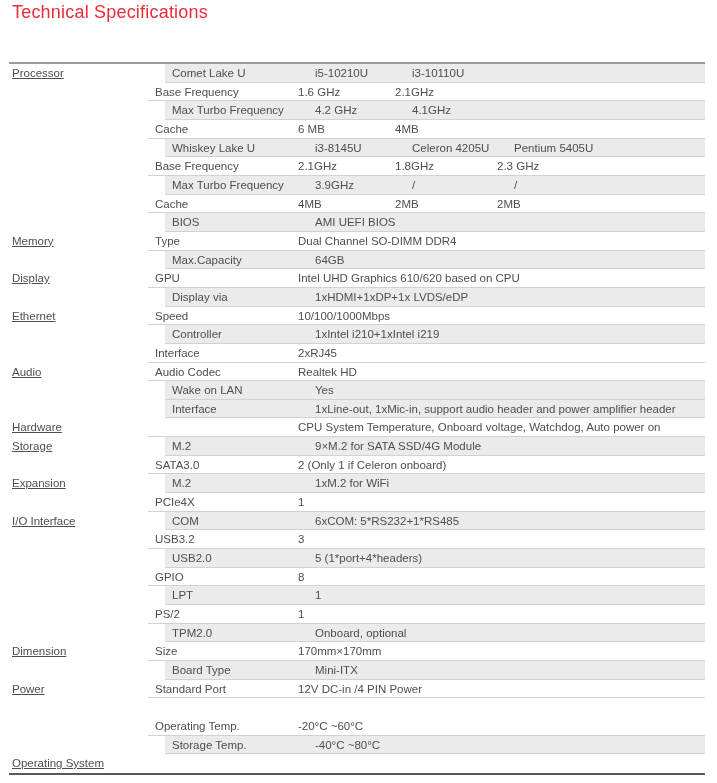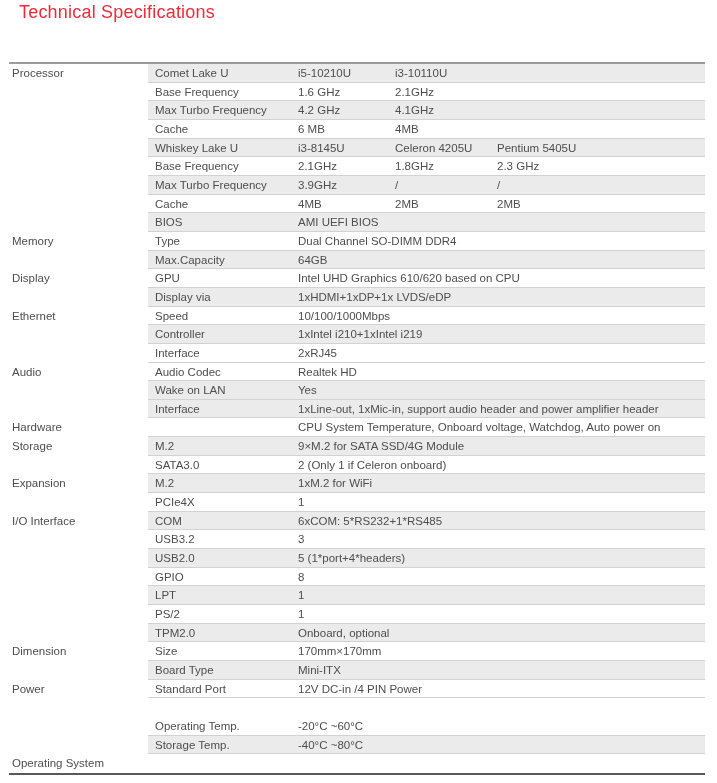--- a/index.html
+++ b/index.html
@@ -14,21 +14,21 @@
   html,body{background:#fff;}
   .page{
     position:relative;
     width:717px;height:783px;
     background:#fff;
     font-family:"Liberation Sans","DejaVu Sans",sans-serif;
     color:var(--text);
     overflow:hidden;
   }
   .title{
-    position:absolute;left:19px;top:2px;
+    position:absolute;left:12px;top:2px;
     font-size:18px;font-weight:500;
     color:var(--accent);
     letter-spacing:0.2px;
   }
   .spec-table{
     position:absolute;left:9px;top:62px;width:696px;
     border-top:2px solid var(--border-top);
     border-bottom:2px solid var(--border-bottom);
   }
   .row{
@@ -36,30 +36,31 @@
     height:18.66px;
     font-size:11.5px;
     line-height:18.66px;
   }
   .cell-cat{
     width:139px;
     padding-left:3px;
     background:#fff;
     white-space:nowrap;
     overflow:hidden;
+    text-decoration:underline;
   }
   .content{
     flex:1;
     display:flex;
     padding-left:7px;
     border-bottom:1px solid var(--sep);
     white-space:nowrap;
     overflow:hidden;
   }
-  .row.odd .content{background:var(--stripe);}
+  .row.odd .content{background:var(--stripe);margin-left:17px;}
   .row:last-child .content{border-bottom:none;margin-top:35px;}
   .cell-label{width:143px;flex:0 0 143px;overflow:hidden;}
   .cell-val{flex:1;overflow:hidden;}
   .cell-val.fix1{flex:0 0 97px;}
   .cell-val.fix2{flex:0 0 102px;}
 </style>
 </head>
 <body>
 
 <div class="page">

